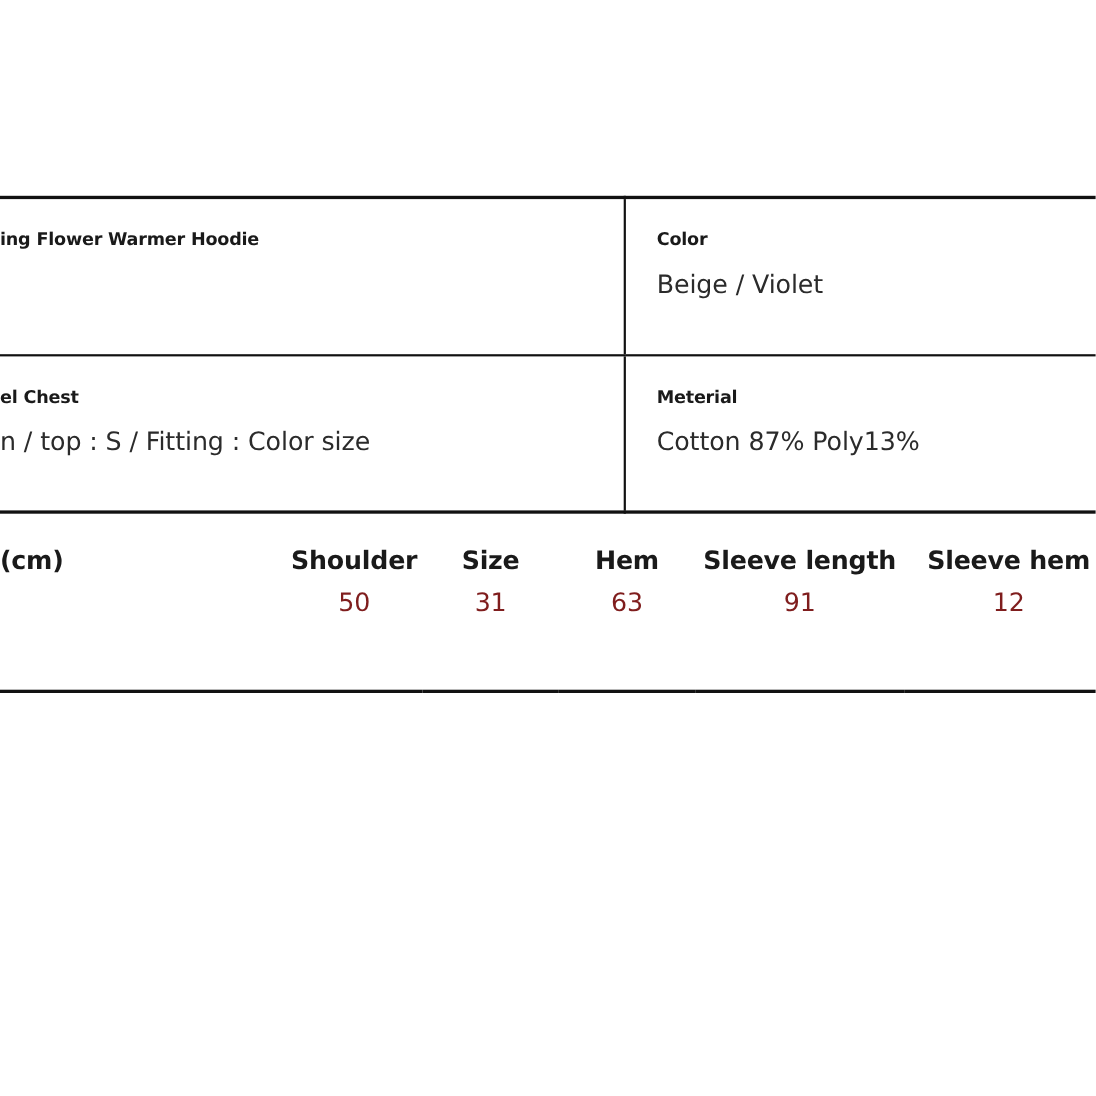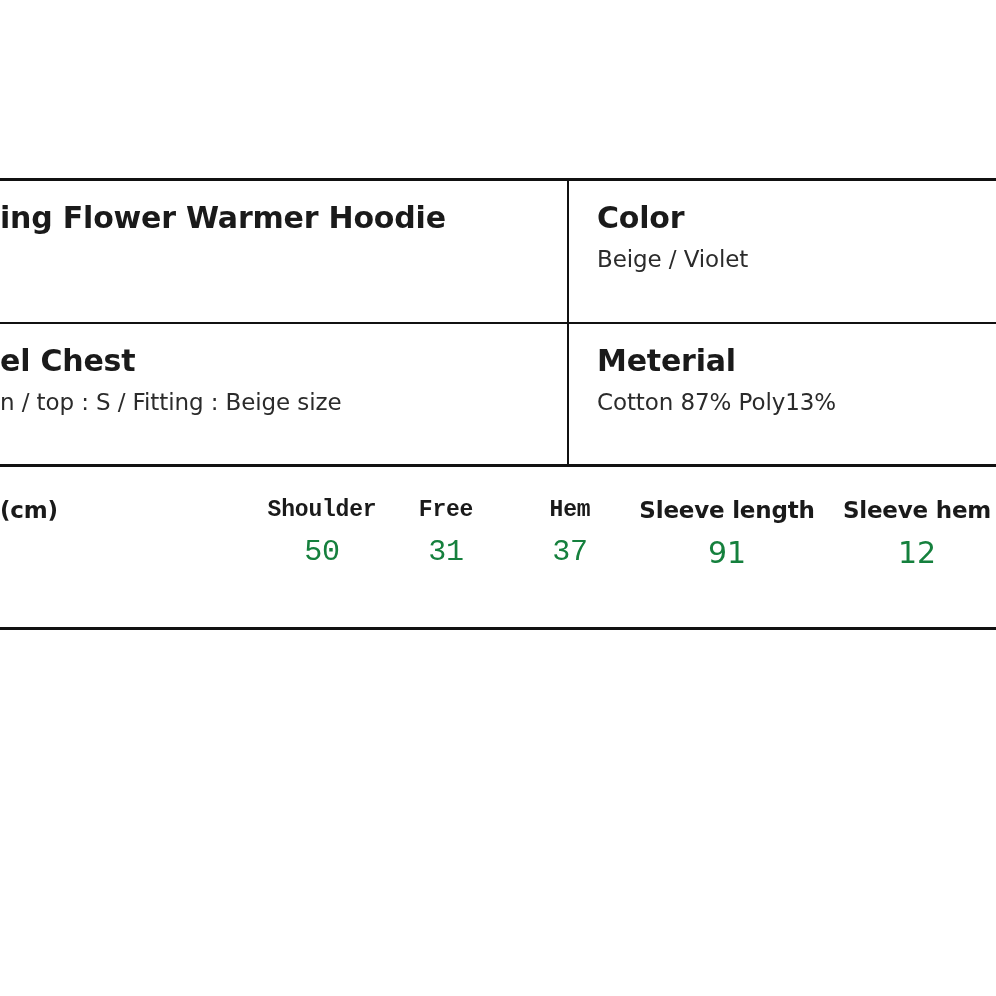--- a/index.html
+++ b/index.html
@@ -35,21 +35,21 @@
     vertical-align: top;
     padding: 22px 0 0 0;
     height: 143px;
     box-sizing: border-box;
   }
   .info-table tr.row-1 td { border-bottom: 2px solid #111111; }
   .info-table td.cell-left  { width: 698px; padding-left: 130px; }
   .info-table td.cell-right { width: 432px; padding-left: 28px; border-left: 2px solid #111111; }
 
   .field-label {
-    font-size: 30px;
+    font-size: 16px;
     font-weight: bold;
     line-height: 30px;
     letter-spacing: -0.2px;
     white-space: nowrap;
     margin: 0 0 12px 0;
   }
   .field-value {
     font-size: 23px;
     font-weight: normal;
     line-height: 28px;
@@ -74,31 +74,31 @@
   .measure-table th {
     font-size: 23px;
     font-weight: bold;
     letter-spacing: -0.2px;
     height: 56px;
     vertical-align: bottom;
     padding-bottom: 4px;
     text-align: center;
   }
   .measure-table td {
-    font-size: 30px;
+    font-size: 23px;
     font-weight: normal;
     letter-spacing: -0.2px;
-    color: #15803d;
+    color: #7f1d1d;
     height: 92px;
     vertical-align: top;
     padding-top: 8px;
     text-align: center;
   }
   .measure-table .col-size { width: 260px; text-align: left; padding-left: 130px; }
-  .measure-table .col-m    { width: 124px; font-family: Liberation Mono, monospace; }
+  .measure-table .col-m    { width: 124px; }
   .measure-table .col-wide { width: 190px; }
 </style>
 </head>
 <body>
 
 <div id="spec-sheet">
 
   <table class="info-table">
     <tbody>
       <tr class="row-1">
@@ -107,48 +107,48 @@
           <p class="field-value"></p>
         </td>
         <td class="cell-right">
           <p class="field-label">Color</p>
           <p class="field-value">Beige / Violet</p>
         </td>
       </tr>
       <tr class="row-2">
         <td class="cell-left">
           <p class="field-label">el Chest</p>
-          <p class="field-value">n / top : S / Fitting : Beige size</p>
+          <p class="field-value">n / top : S / Fitting : Color size</p>
         </td>
         <td class="cell-right">
           <p class="field-label">Meterial</p>
           <p class="field-value">Cotton 87% Poly13%</p>
         </td>
       </tr>
     </tbody>
   </table>
 
   <table class="measure-table">
     <thead>
       <tr>
         <th class="col-size">(cm)</th>
         <th class="col-m">Shoulder</th>
-        <th class="col-m">Free</th>
+        <th class="col-m">Size</th>
         <th class="col-m">Hem</th>
         <th class="col-wide">Sleeve length</th>
         <th class="col-wide">Sleeve hem</th>
 
       </tr>
     </thead>
     <tbody>
       <tr>
         <td class="col-size"></td>
         <td class="col-m">50</td>
         <td class="col-m">31</td>
-        <td class="col-m">37</td>
+        <td class="col-m">63</td>
         <td class="col-wide">91</td>
         <td class="col-wide">12</td>
 
       </tr>
     </tbody>
   </table>
 
 </div>
 
 </body></html>

